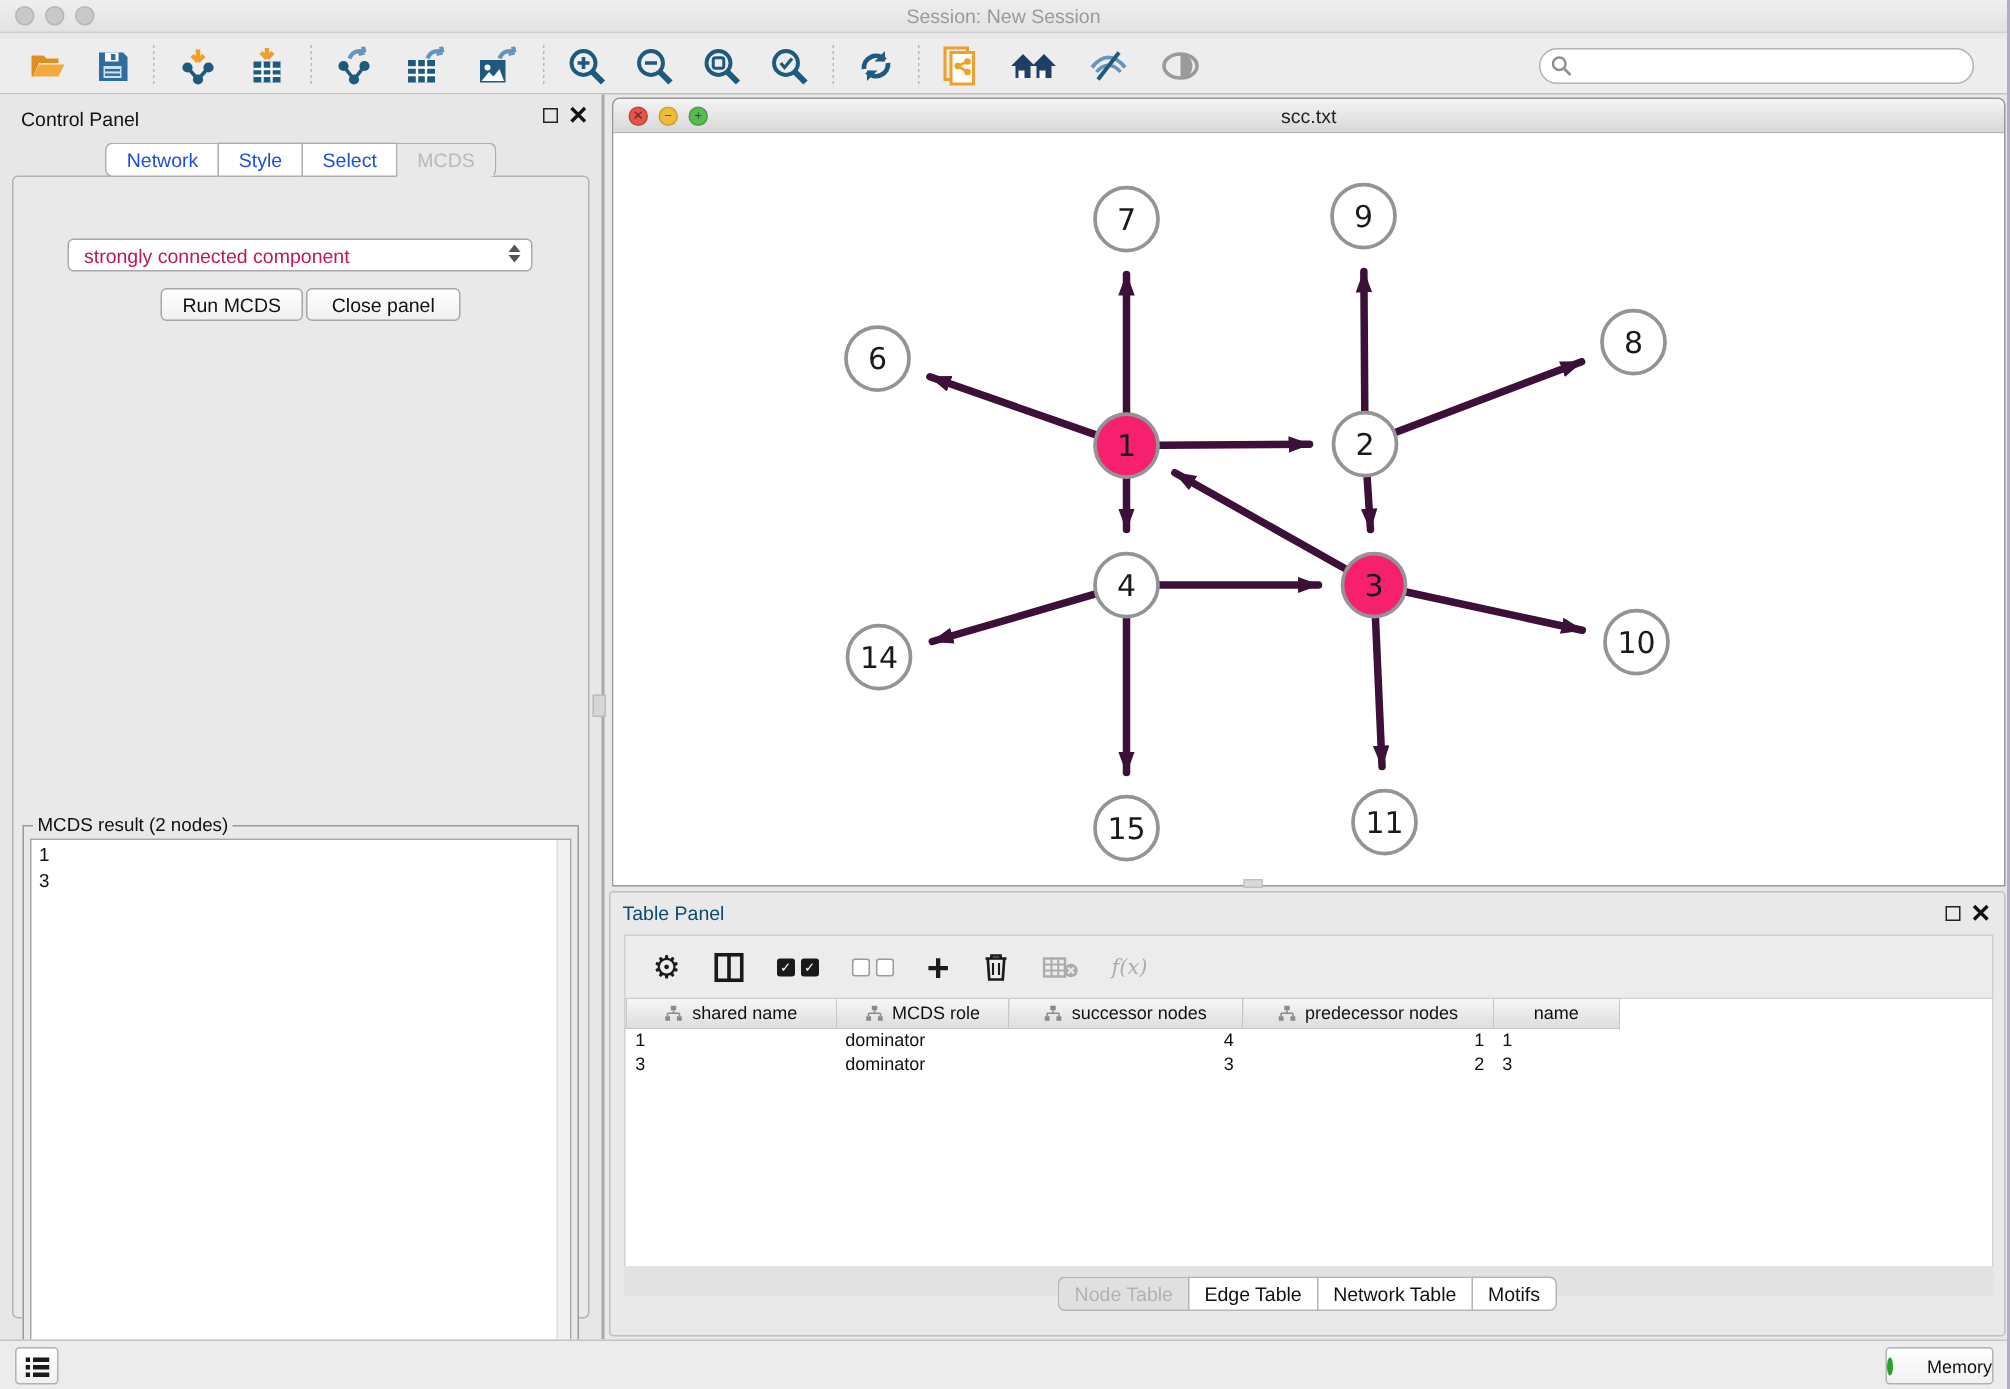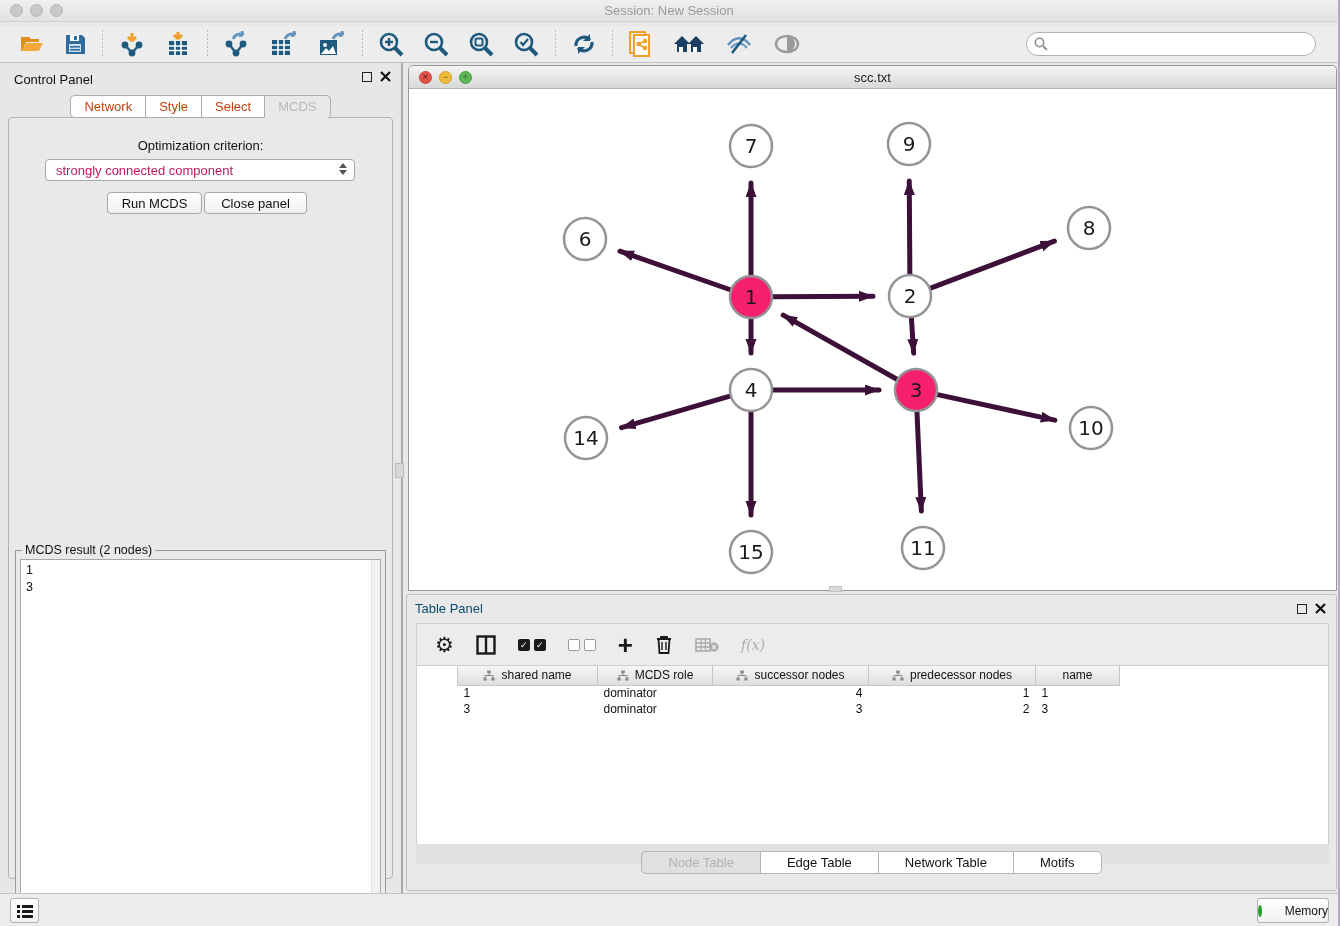--- a/index.html
+++ b/index.html
@@ -29,21 +29,21 @@
     padding:0 10px 0 26px; font-size:12px; outline:none; }
   #search-icon-box { position:absolute; left:8px; top:5px; }
 
   
   #control-panel { position:absolute; left:0; top:63px; width:401px; height:830px; background:#e7e7e7; }
   #cp-header { position:absolute; left:14px; top:9px; font-size:13px; color:#111; }
   .panel-ctrls { position:absolute; right:10px; top:8px; display:flex; gap:8px; align-items:center; }
   .mini-max { width:10px; height:10px; border:1.5px solid #222; cursor:pointer; }
   .mini-close { cursor:pointer; display:flex; }
   #cp-tabs { position:absolute; left:0; top:32px; width:100%; display:flex; justify-content:center; z-index:3; }
-  .cp-tab { border:1px solid #adadad; background:#fff; color:#c2410c; font-size:13px; padding:3px 13px;
+  .cp-tab { border:1px solid #adadad; background:#fff; color:#1d4ed8; font-size:13px; padding:3px 13px;
     border-right:none; cursor:pointer; }
   .cp-tab:first-child { border-radius:5px 0 0 5px; }
   .cp-tab.active { background:#e9e9e9; color:#b9b9b9; border-right:1px solid #adadad; border-radius:0 5px 5px 0;
     border-bottom-color:#e9e9e9; }
   #cp-body { position:absolute; left:8px; top:54px; width:385px; height:762px;
     border:1px solid #b2b2b2; border-radius:4px; background:#e9e9e9; }
   #opt-label { position:absolute; left:0; width:100%; top:20px; text-align:center; font-size:13px; color:#111; }
   #opt-select { position:absolute; left:36px; top:41px; width:310px; height:22px; background:#fff;
     border:1px solid #a8a8a8; border-radius:4px; font-size:13px; color:#be185d; display:flex; align-items:center;
     padding-left:10px; cursor:pointer; }
@@ -83,30 +83,30 @@
     border-bottom:none; background:#ececec; display:flex; align-items:center; gap:22px; padding-left:18px; }
   .tp-icon { display:flex; align-items:center; justify-content:center; cursor:pointer; }
   #gear-glyph { font-size:21px; color:#1a1a1a; font-family:"DejaVu Sans",sans-serif; }
   .cb-pair { display:flex; gap:4px; }
   .cb { width:12px; height:12px; border-radius:2px; display:flex; align-items:center; justify-content:center; }
   .cb.checked { background:#1a1a1a; color:#fff; font-size:9px; }
   .cb.unchecked { border:1.5px solid #9a9a9a; background:#fff; }
   #plus-glyph { font-size:26px; font-weight:bold; color:#1a1a1a; line-height:20px; }
   #fx-glyph { font-family:"DejaVu Serif",serif; font-style:italic; font-size:14px; color:#adadad; }
   #data-table { position:absolute; left:9px; top:70px; width:913px; height:186px; background:#fff;
-    border:1px solid #cfcfcf; overflow:hidden;padding-left:40px; }
+    border:1px solid #cfcfcf; overflow:hidden; }
   #data-table table { border-collapse:collapse; font-size:12px; color:#111; table-layout:fixed; }
   #data-table th { height:19px; font-weight:normal; background:linear-gradient(#f6f6f6,#dedede);
     border:1px solid #c6c6c6; border-top:none; padding:0 4px; text-align:center; position:relative; }
   #data-table th .hdr-inner { display:flex; align-items:center; justify-content:center; gap:6px; }
   #data-table td { height:16px; padding:0 6px; border:none; }
   td.num { text-align:right; padding-right:10px; }
   #tp-tabs-band { position:absolute; left:9px; bottom:26px; width:913px; height:20px; background:#e2e2e2; }
   #tp-tabs { position:absolute; left:0; right:0; bottom:16px; display:flex; justify-content:center; }
-  .tp-tab { border:1px solid #b5b5b5; background:#fff; color:#111; font-size:13px; padding:3px 26px; border-right:none; cursor:pointer; }
+  .tp-tab { border:1px solid #b5b5b5; background:#fff; color:#111; font-size:13px; padding:3px 10px; border-right:none; cursor:pointer; }
   .tp-tab:first-child { border-radius:5px 0 0 5px; }
   .tp-tab:last-child { border-right:1px solid #b5b5b5; border-radius:0 5px 5px 0; }
   .tp-tab.active { background:#e0e0e0; color:#b2b2b2; }
 
   
   #statusbar { position:absolute; left:0; top:893px; width:100%; height:33px; background:#ececec; border-top:1px solid #c4c4c4; }
   .sb-btn { position:absolute; top:4px; height:25px; background:linear-gradient(#ffffff,#f1f1f1);
     border:1px solid #b2b2b2; border-radius:3px; display:flex; align-items:center; justify-content:center; cursor:pointer; }
   #tasks-btn { left:10px; width:29px; }
   #memory-btn { right:9px; width:72px; gap:23px; font-size:12px; color:#111; }
@@ -312,21 +312,20 @@
           </svg>
       </div>
     </div>
     <div id="cp-tabs">
       <div class="cp-tab">Network</div>
       <div class="cp-tab">Style</div>
       <div class="cp-tab">Select</div>
       <div class="cp-tab active">MCDS</div>
     </div>
     <div id="cp-body">
-      <div id="opt-label">Optimization criterion:</div>
       <div id="opt-select">
         <span>strongly connected component</span>
         <span id="opt-stepper">
           <span class="tri-up"></span>
             <span class="tri-down"></span>
         </span>
       </div>
       <button class="cp-btn" id="run-btn">Run MCDS</button>
       <button class="cp-btn" id="close-btn">Close panel</button>
       <div id="result-group">

